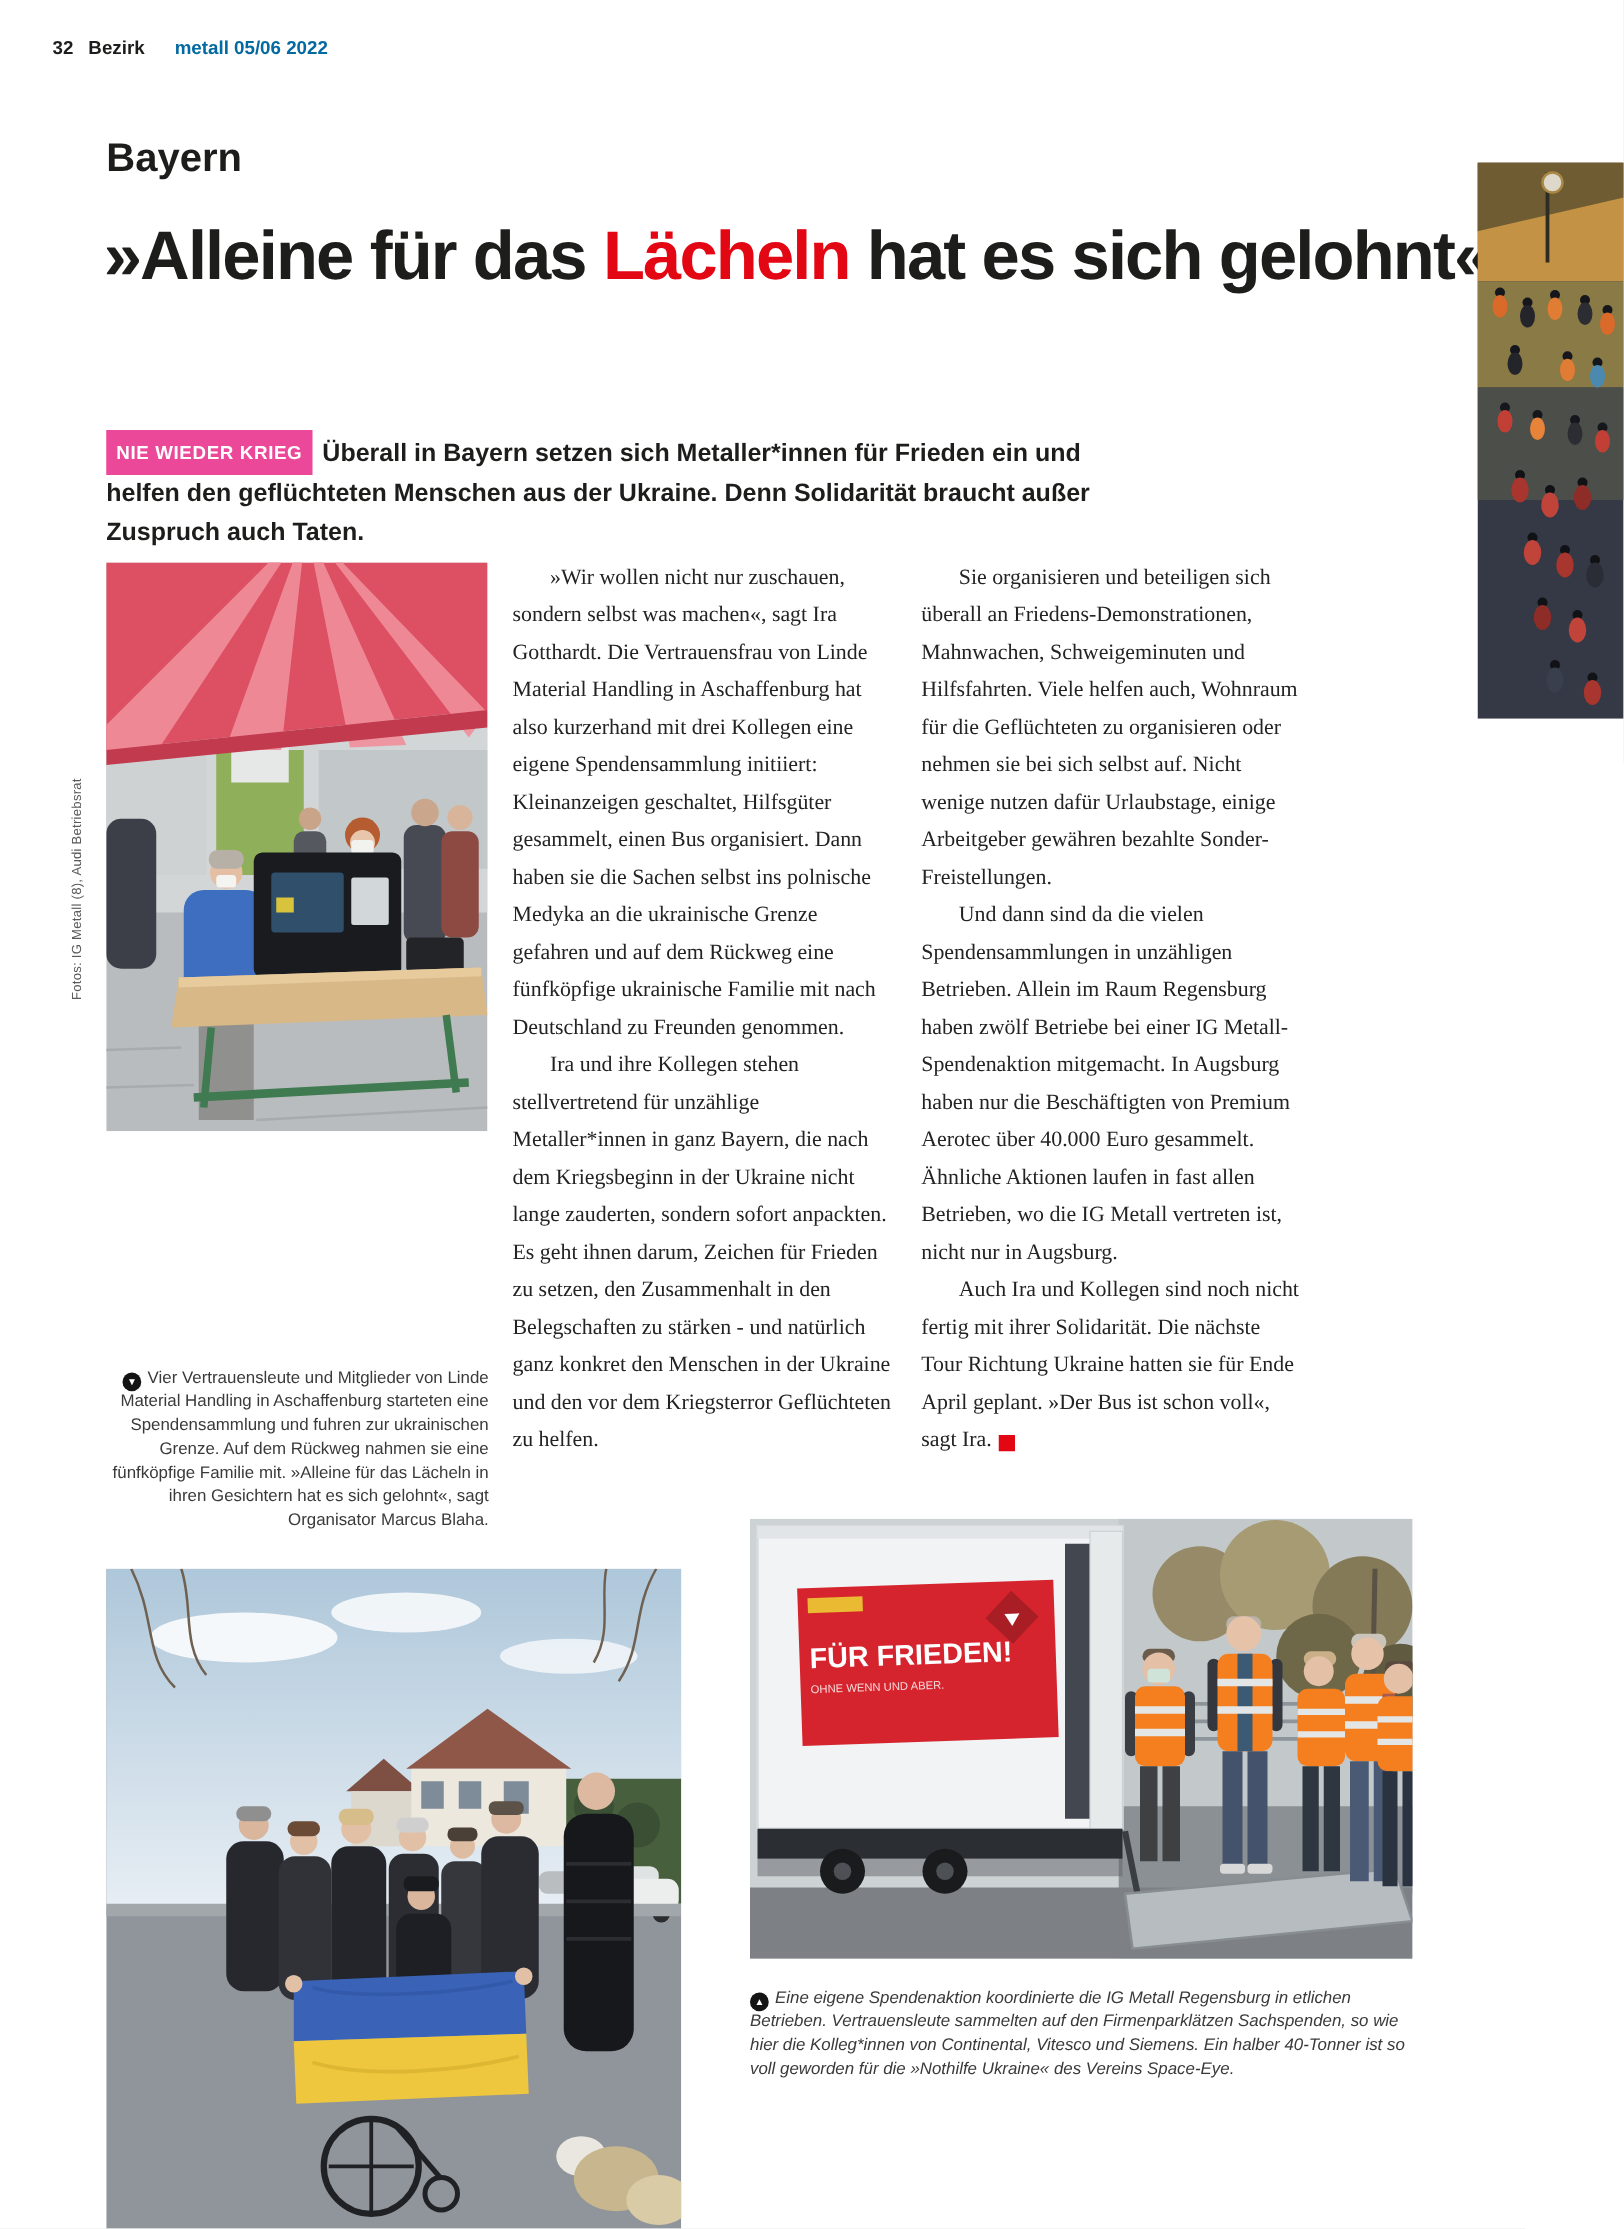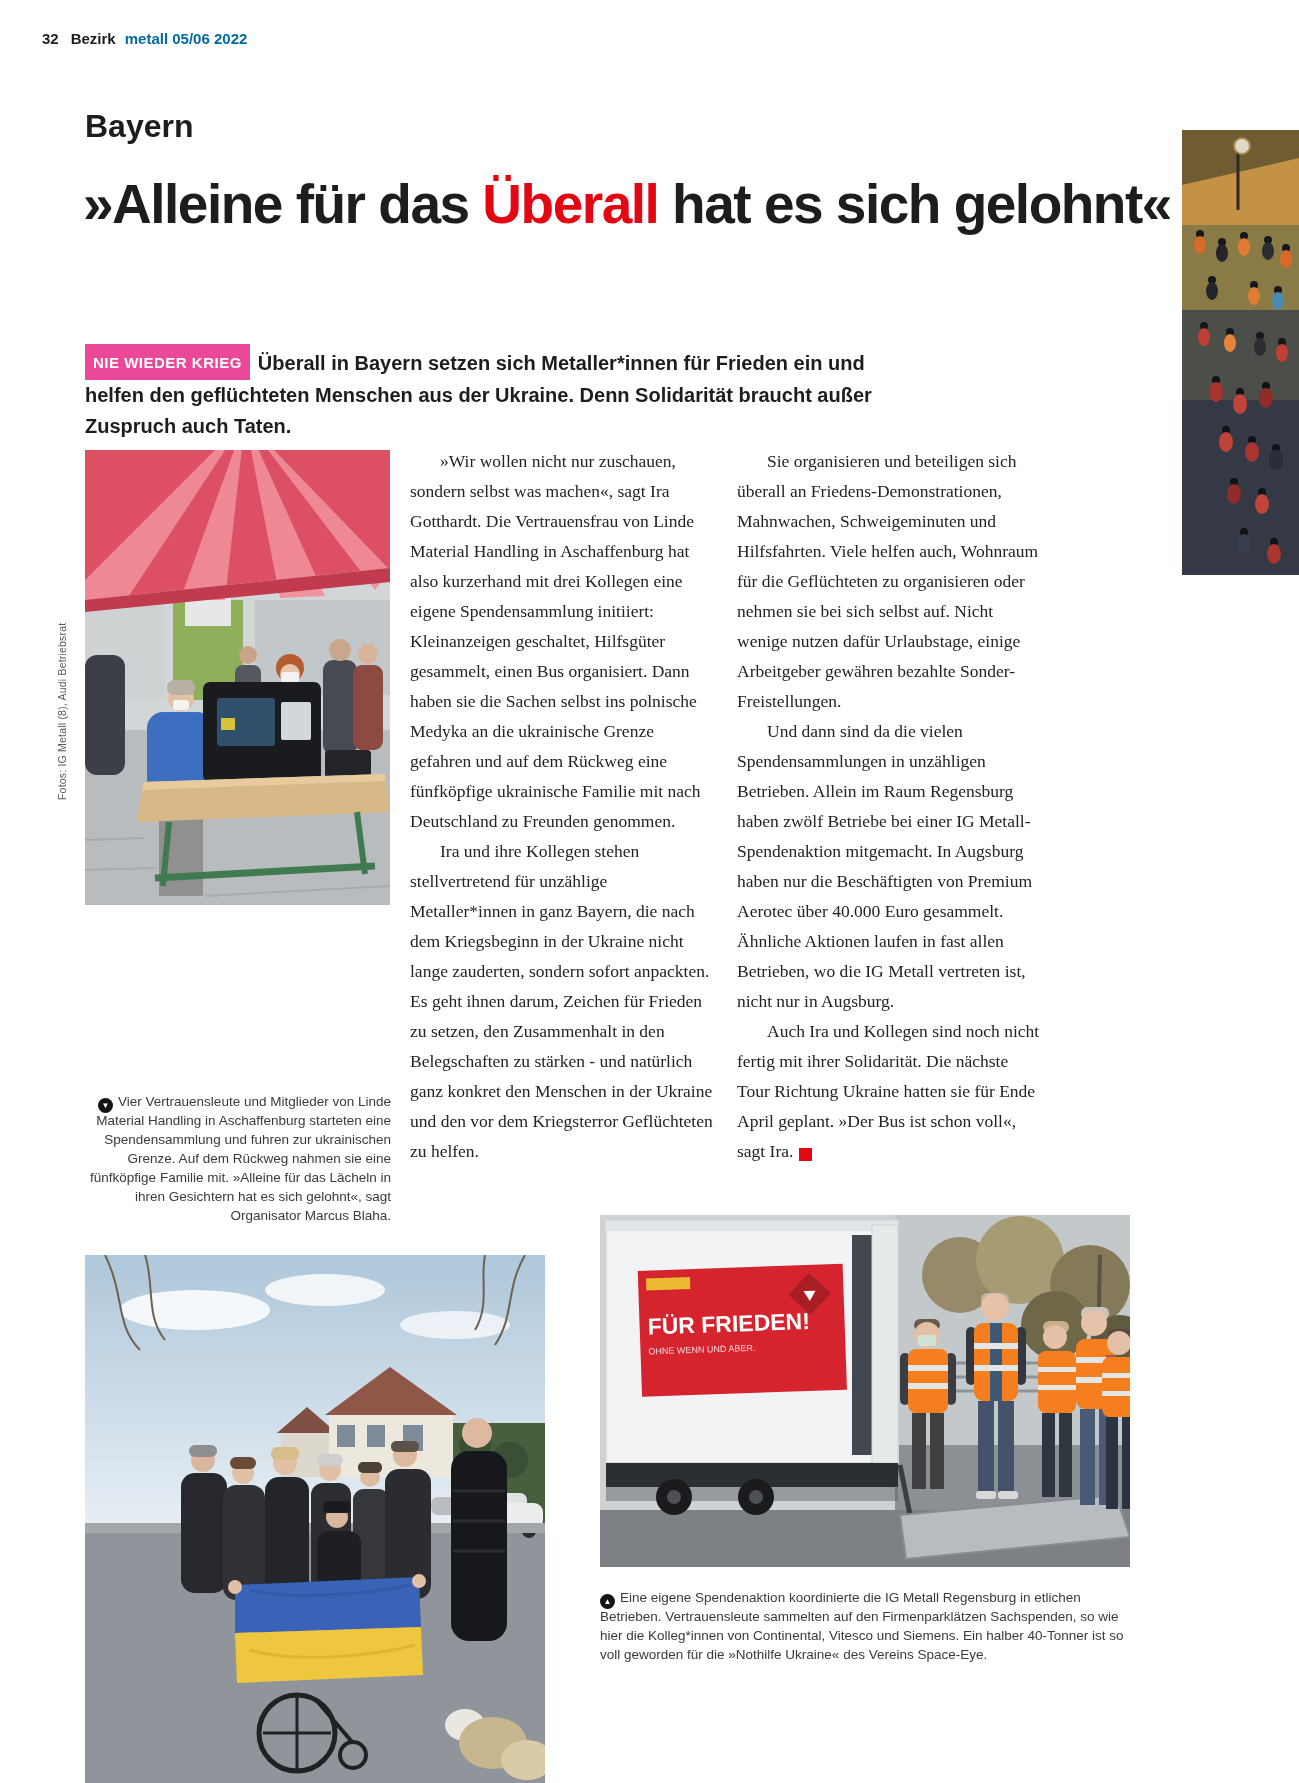--- a/index.html
+++ b/index.html
@@ -3,21 +3,21 @@
 <meta charset="utf-8">
 <style>
   html,body{margin:0;padding:0;background:#e8e8e8;}
   .page{position:relative;width:1299px;height:1783px;background:#ffffff;overflow:hidden;
         font-family:"Liberation Sans",sans-serif;color:#1d1d1b;}
   .abs{position:absolute;}
 
   
   .folio{left:42px;top:30px;font-size:15px;font-weight:bold;}
   .folio .pagenum{margin-right:12px;}
-  .folio .section{margin-right:9px;}
+  .folio .section{margin-right:24px;}
   .folio .issue{color:#0369a1;}
 
   
   .region{left:85px;top:108px;font-size:32px;font-weight:bold;}
   .headline{left:83px;top:172px;margin:0;font-size:55px;line-height:64px;
             font-weight:bold;letter-spacing:-1.5px;}
   .headline .red{color:#e30613;}
   .headline span{display:inline;}
   .hl-line{display:block;}
 
@@ -36,42 +36,42 @@
   .bodycol{width:306px;font-family:"Liberation Serif",serif;font-size:17.5px;
            line-height:30px;color:#232323;text-align:left;}
   .col2{left:410px;top:446px;}
   .col3{left:737px;top:446px;}
   .bodycol p{margin:0;text-indent:30px;font-family:Liberation Serif, serif;}
 
   
   .caption{width:306px;font-size:13.5px;line-height:19px;color:#3a3a3a;}
   .cap1{left:85px;top:938px;}
   .cap2{left:85px;top:1092px;text-align:right;}
-  .capbottom{left:600px;top:1588px;width:528px;}
+  .capbottom{left:600px;top:1588px;width:528px;font-style:italic;}
   .capicon{display:inline-flex;width:15px;height:15px;border-radius:50%;background:#141414;
            color:#ffffff;font-size:8px;line-height:15px;align-items:center;justify-content:center;
            margin-right:5px;position:relative;top:2px;}
   .endmark{display:inline-block;width:13px;height:13px;background:#e30613;color:#ffffff;
            font-size:8px;line-height:13px;text-align:center;margin-left:6px;}
 
   svg{display:block;}
 </style>
 </head>
 <body>
 
 <div class="page">
 
   <div class="abs folio">
     <span class="pagenum">32</span><span class="section">Bezirk</span><span class="issue">metall 05/06 2022</span>
   </div>
 
   <div class="abs region">Bayern</div>
 
   <h1 class="abs headline">
-    <span class="hl-line"><span>»Alleine für das </span><span class="red">Überall</span></span>
+    <span class="hl-line"><span>»Alleine für das </span><span class="red">Lächeln</span></span>
     <span class="hl-line">hat es sich gelohnt«</span>
   </h1>
 
   <div class="abs kicker">
     <span class="tag">NIE WIEDER KRIEG</span><span>Überall in Bayern setzen sich Metaller*innen für Frieden ein und helfen den geflüchteten Menschen aus der Ukraine. Denn Solidarität braucht außer Zuspruch auch Taten.</span>
   </div>
 
   <div class="abs credit">Fotos: IG Metall (8), Audi Betriebsrat</div>
 
   <svg class="abs" style="left:85px;top:450px;" width="305" height="455" viewBox="0 0 305 455">

